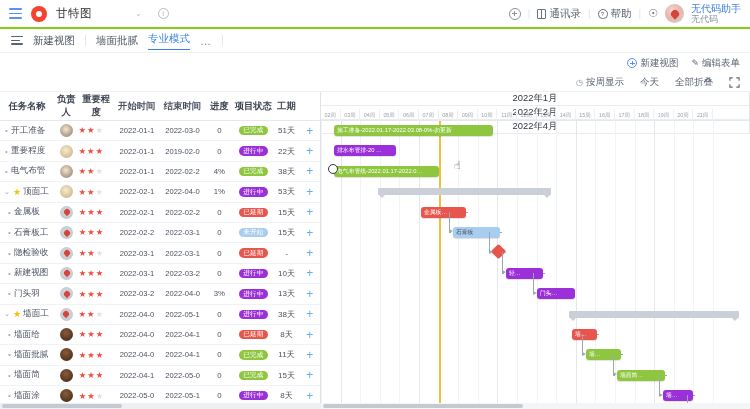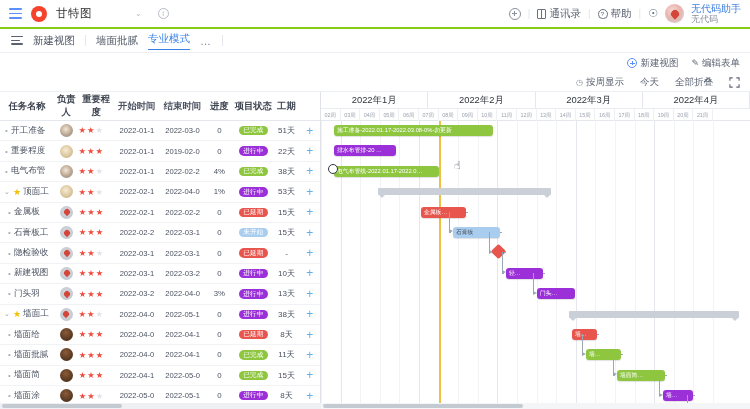--- a/index.html
+++ b/index.html
@@ -147,21 +147,21 @@
     white-space:nowrap; line-height:1; letter-spacing:.2px;
   }
   .bg-green { background:#8ec63f; }
   .bg-purple{ background:#9b30d9; }
   .bg-red   { background:#e8554d; }
   .bg-blue  { background:#a9cdee; }
 
   
   .gantt { flex:1; position:relative; overflow:hidden; background:#fff;}
   .g-head { height:29px; border-bottom:1px solid #e4e7ec; position:relative;}
-  .g-months { display:flex; height:17px; }
+  .g-months { display:flex; height:17px;flex-direction:column; }
   .g-month {
     flex:1; font-size:9.4px; color:#30353e; display:flex; align-items:center; justify-content:center;
     border-right:1px solid #e4e7ec; border-bottom:1px solid #e9ecf0;
   }
   .g-weeks { display:flex; height:12px; }
   .g-week {
     width: 19.6px; min-width:19.6px; font-size:5.4px; color:#9aa1ad;
     display:flex; align-items:center; justify-content:center;
     border-right:1px solid #eef0f3;
   }
@@ -629,21 +629,20 @@
       <div class="tbl-scroll">
           <div class="thumb"></div>
         </div>
     </div>
 
     <div class="gantt">
       <div class="g-head">
         <div class="g-months" id="months-host">
             <div class="g-month">2022年1月</div>
             <div class="g-month">2022年2月</div>
-            <div class="g-month">2022年3月</div>
             <div class="g-month">2022年4月</div>
           </div>
         <div class="g-weeks" id="weeks-host">
             <div class="g-week">02周</div>
             <div class="g-week">03周</div>
             <div class="g-week">04周</div>
             <div class="g-week">05周</div>
             <div class="g-week">06周</div>
             <div class="g-week">07周</div>
             <div class="g-week">08周</div>

